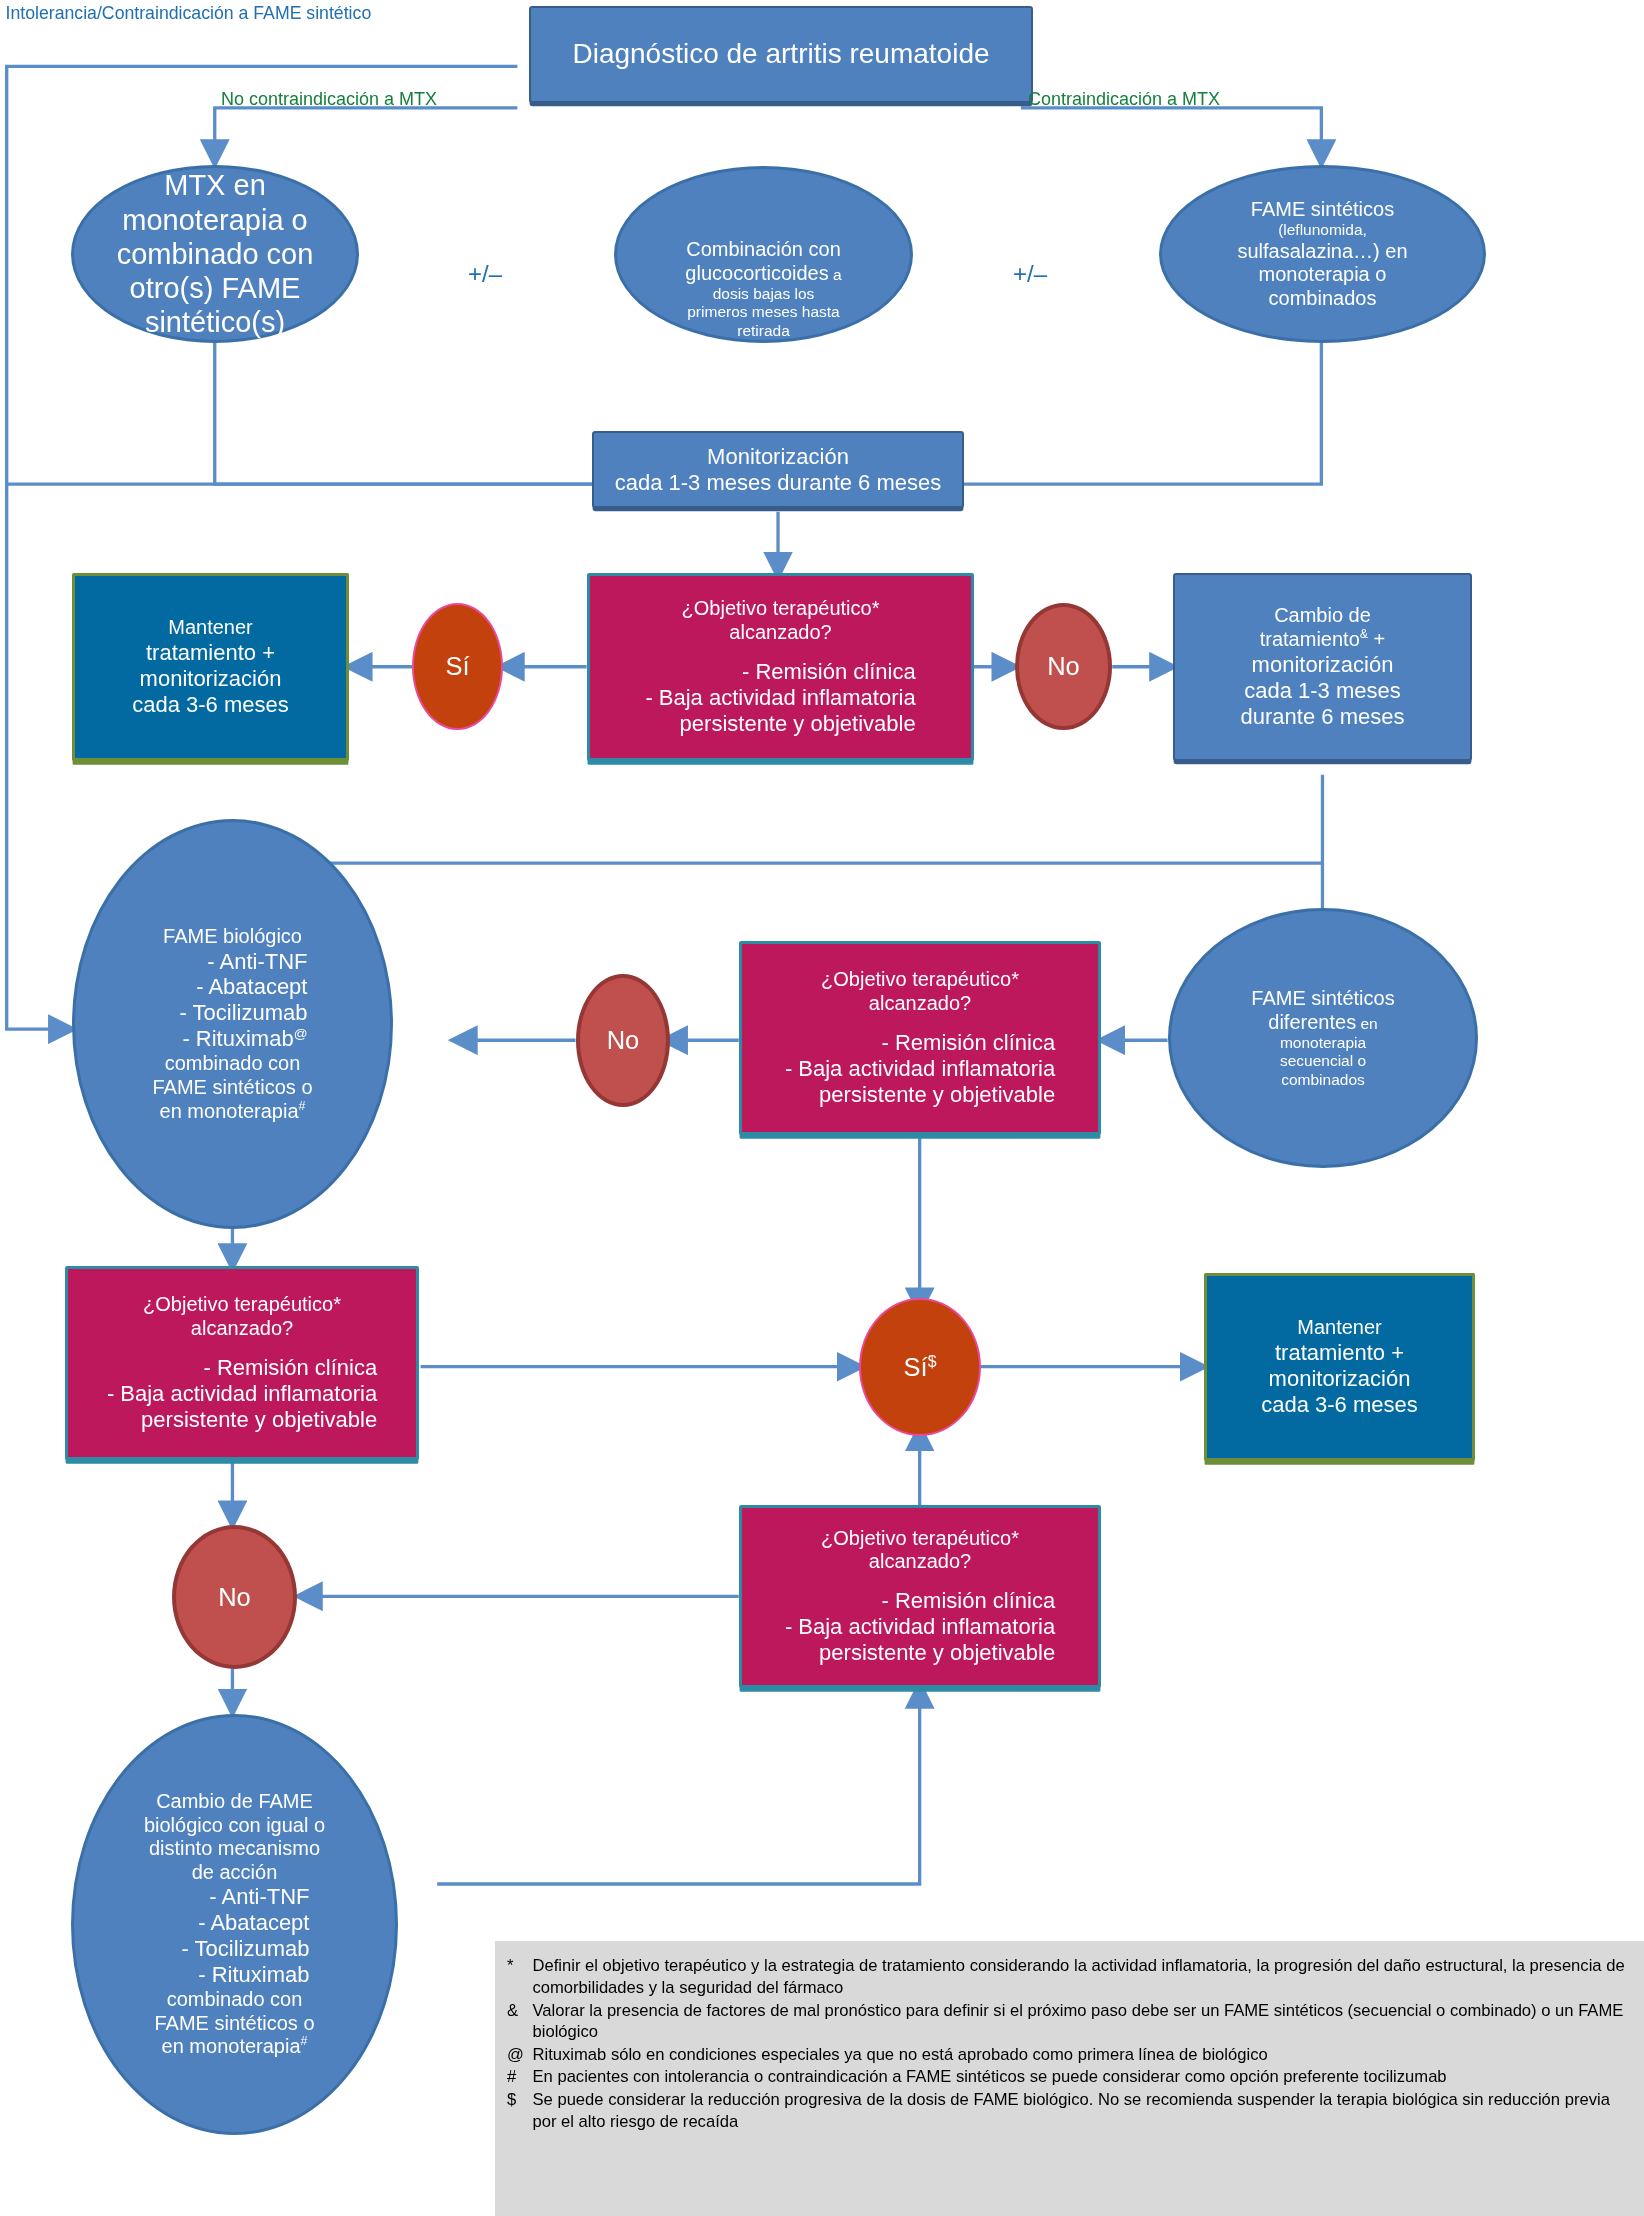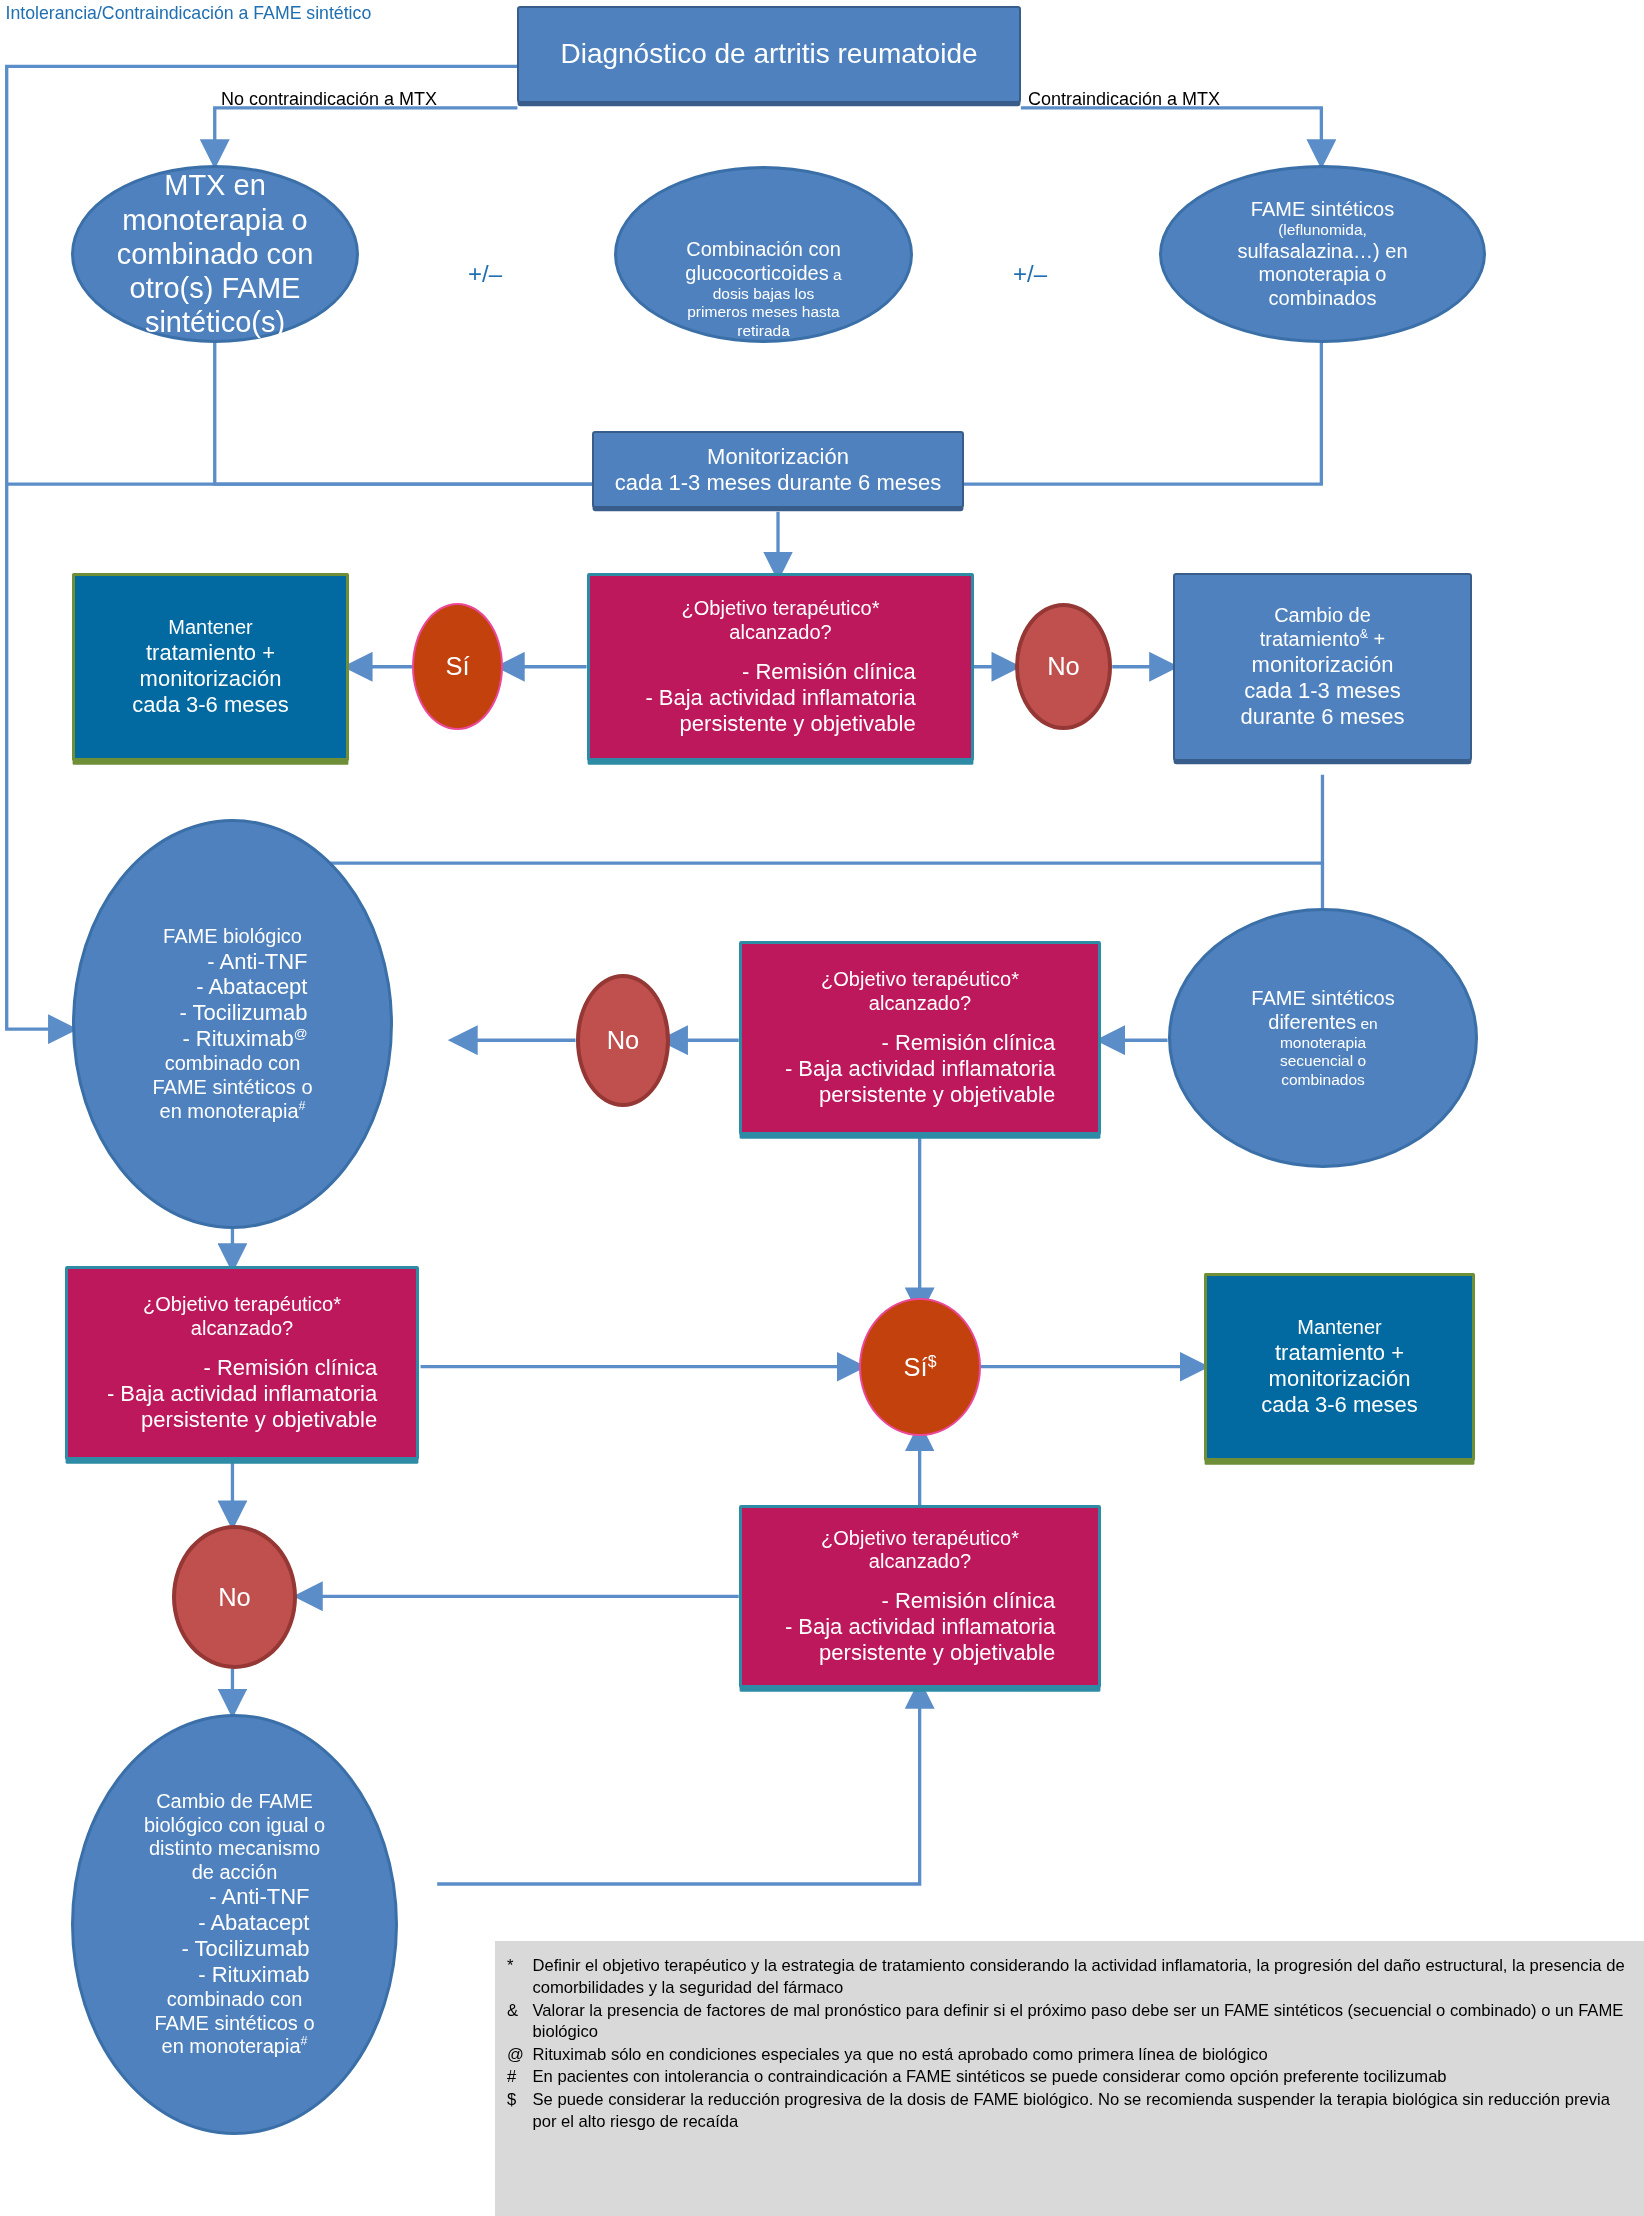--- a/index.html
+++ b/index.html
@@ -65,32 +65,32 @@
     border: 4.4px solid #953735;
     border-radius: 50%;
   }
   .ellipse-yellow {
     background: #c2410c;
     border: 2px solid #ec4899;
     border-radius: 50%;
   }
 
   
-  .t-title   { font-size: 28px; }
+  .t-title   { font-size: 28px; margin-left: 12px; }
   .t-lg      { font-size: 29px; }
   .t-md      { font-size: 20px; }
   .t-sm      { font-size: 22px; }
   .t-xs      { font-size: 15.5px; }
   .t-yes     { font-size: 25.5px; }
 
   .sub { font-size: 0.62em; vertical-align: super; line-height: 0; }
 
   .edge-label {
     position: absolute;
-    color: #000000;
+    color: #15803d;
     font-size: 18px;
     white-space: nowrap;
   }
   .plusminus {
     position: absolute;
     color: #1F6FB2;
     font-size: 24px;
   }
   .corner-label {
     position: absolute;

